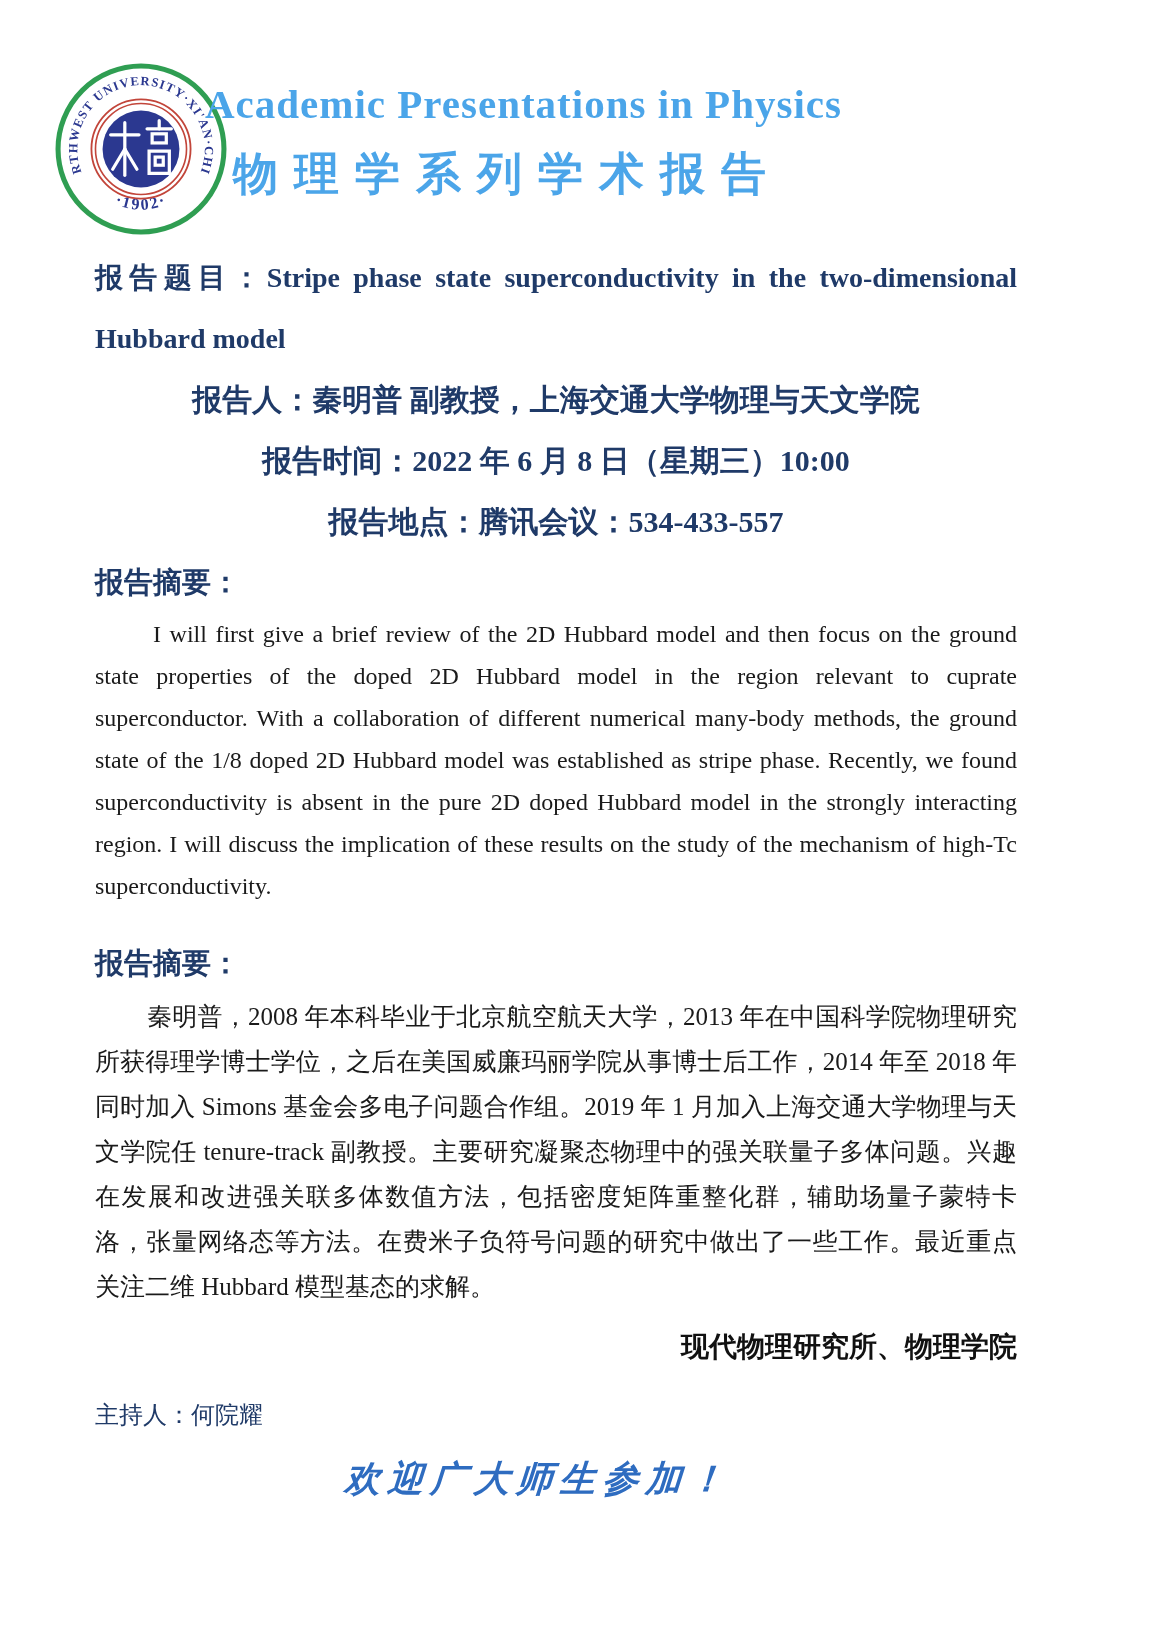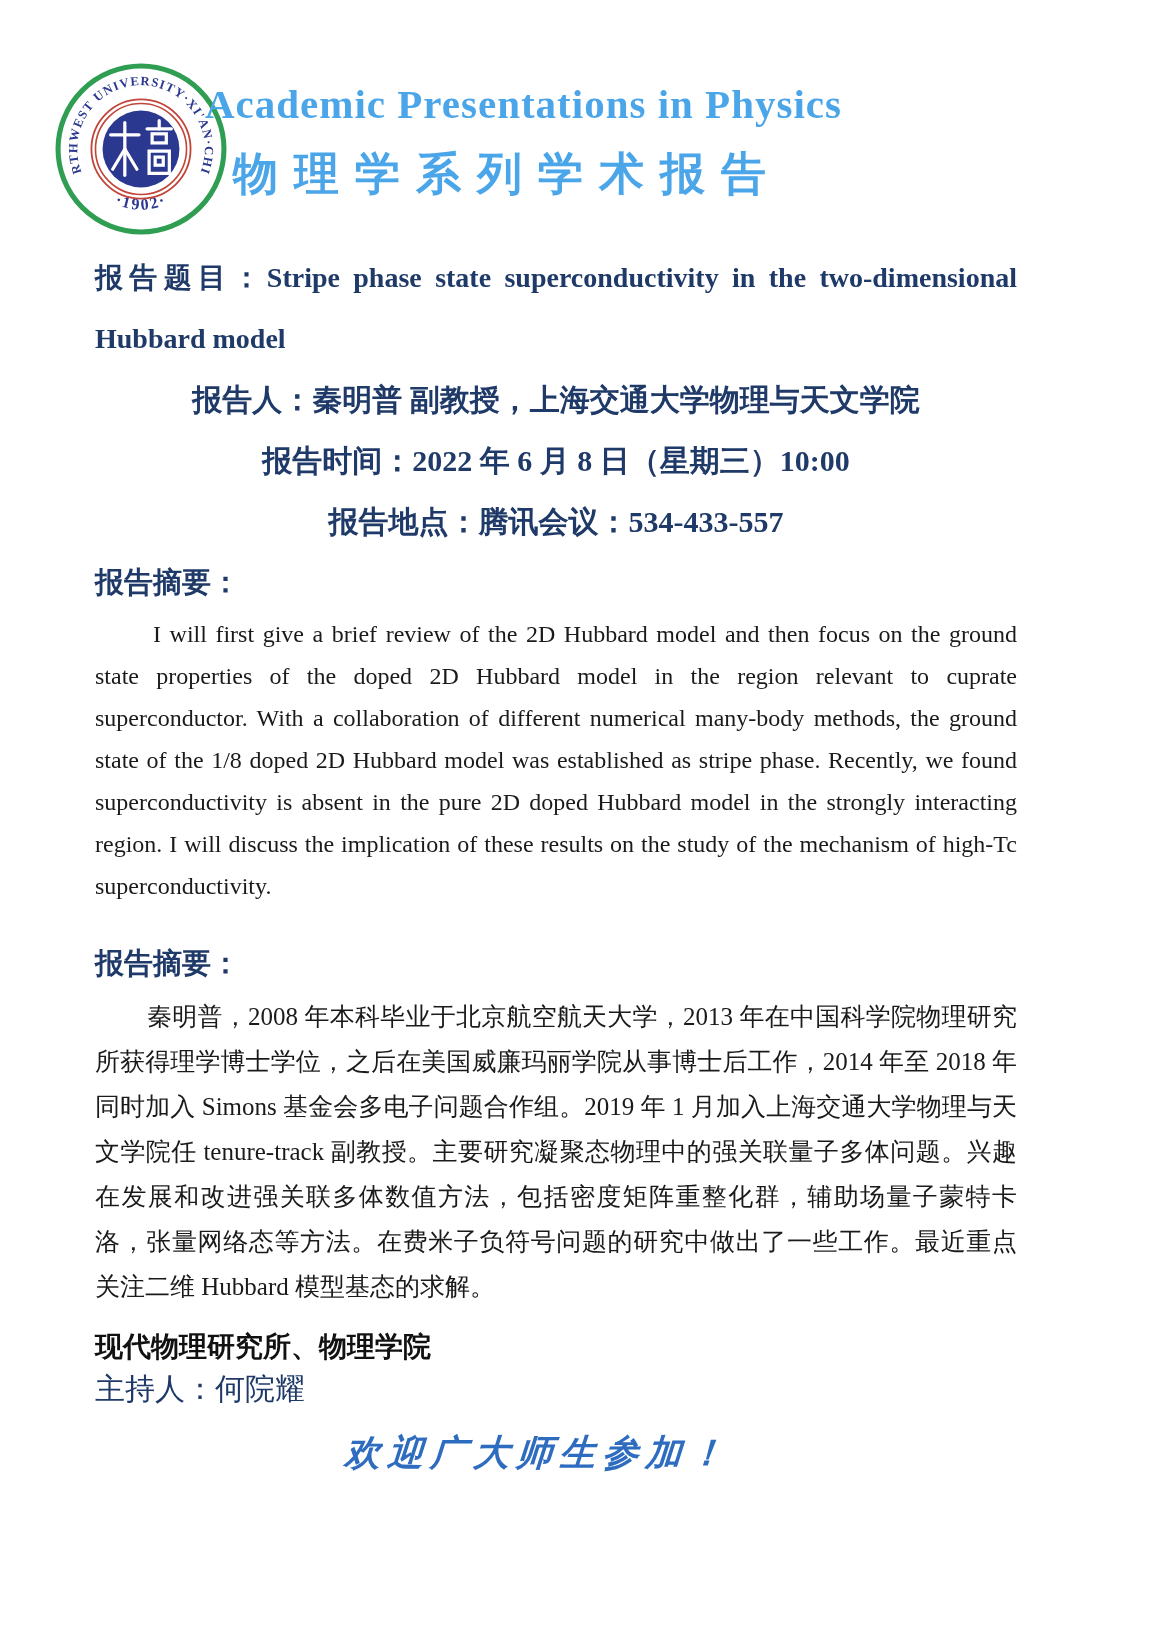--- a/index.html
+++ b/index.html
@@ -91,24 +91,26 @@
     line-height: 45px;
     color: var(--body-black);
     text-align: justify;
     text-indent: 52px;
   }
   .department {
     margin-top: 18px;
     font-size: 28px;
     font-weight: bold;
     color: #111111;
+    text-align: right;
     line-height: 40px;
   }
   .host {
-    font-size: 30px;
+    margin-top: 26px;
+    font-size: 24px;
     color: var(--navy);
     line-height: 44px;
   }
   .welcome {
     margin-top: 18px;
     text-align: center;
     font-size: 36px;
     font-weight: bold;
     font-style: italic;
     color: var(--welcome-blue);

